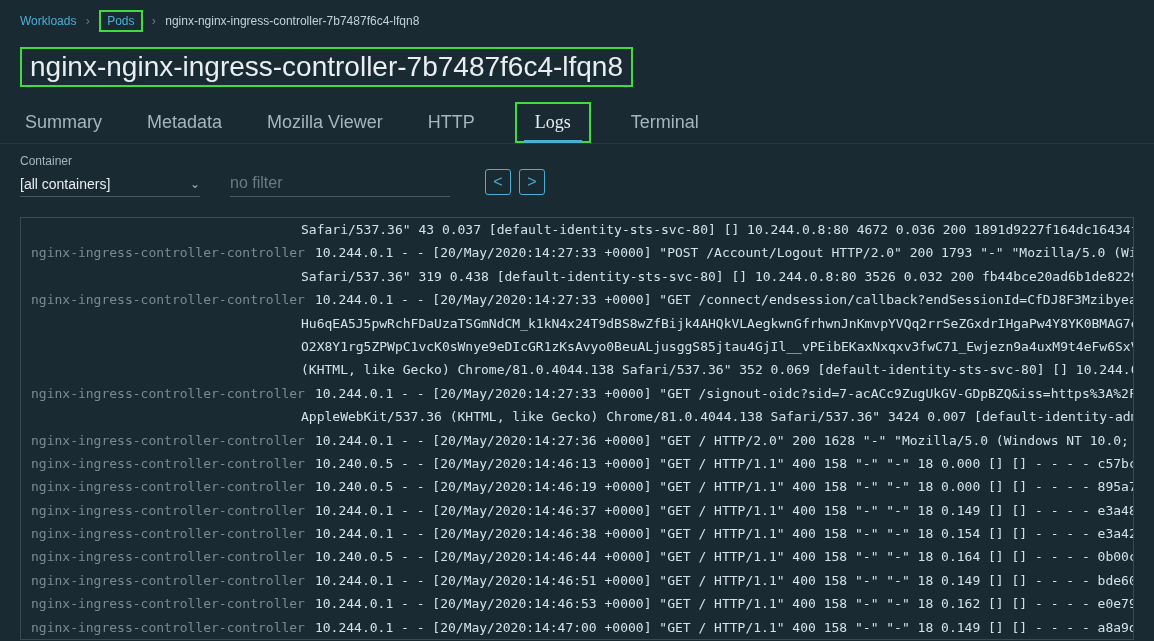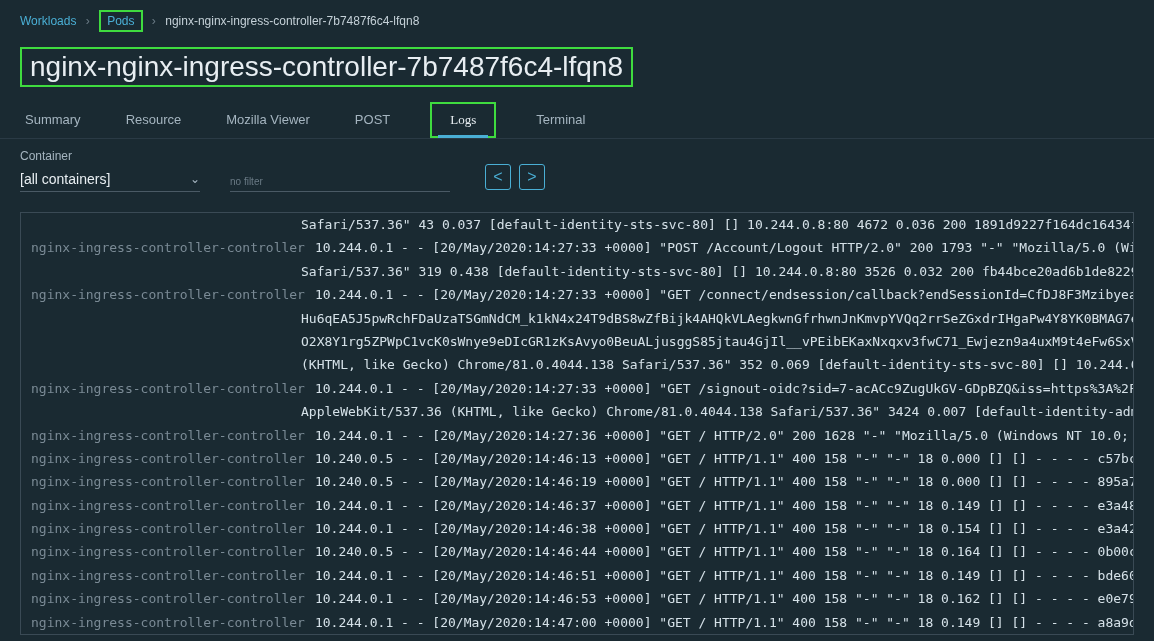--- a/index.html
+++ b/index.html
@@ -48,21 +48,21 @@
     .tabs {
       display: flex;
       padding: 0 20px;
       border-bottom: 1px solid #2a3a45;
       gap: 35px;
     }
     .tab {
       padding: 10px 5px;
       cursor: pointer;
       color: #a5b5c0;
-      font-size: 13px;
+      font-size: 18px;
       position: relative;
     }
     .tab.active {
       color: #e8eef2;
       border: 2px solid #3fdb3f;
       padding: 8px 18px;
       font-family: Liberation Serif, serif;
     }
     .tab.active::after {
       content: '';
@@ -105,21 +105,21 @@
       color: #a5b5c0;
       font-size: 12px;
     }
     .filter-input {
       background: transparent;
       border: none;
       border-bottom: 1px solid #4a5a65;
       padding: 4px 0;
       min-width: 220px;
       color: #e8eef2;
-      font-size: 10px;
+      font-size: 16px;
     }
     .filter-input::placeholder {
       color: #6a7a85;
     }
     .nav-buttons {
       display: flex;
       gap: 8px;
       margin-left: 5px;
       margin-bottom:2px;
     }
@@ -171,23 +171,23 @@
   <span class="sep">›</span>
   <span class="current">nginx-nginx-ingress-controller-7b7487f6c4-lfqn8</span>
 </div>
 
 <div class="page-title">
   <h1>nginx-nginx-ingress-controller-7b7487f6c4-lfqn8</h1>
 </div>
 
 <div class="tabs">
   <div class="tab">Summary</div>
-  <div class="tab">Resource</div>
+  <div class="tab">Metadata</div>
   <div class="tab">Mozilla Viewer</div>
-  <div class="tab">POST</div>
+  <div class="tab">HTTP</div>
   <div class="tab active">Logs</div>
   <div class="tab">Terminal</div>
 </div>
 
 <div class="filter-row">
   <div class="filter-group">
     <span class="filter-label">Container</span>
     <div class="select-container">
       <span class="select-value">[all containers]</span>
       <span class="chevron">⌄</span>

